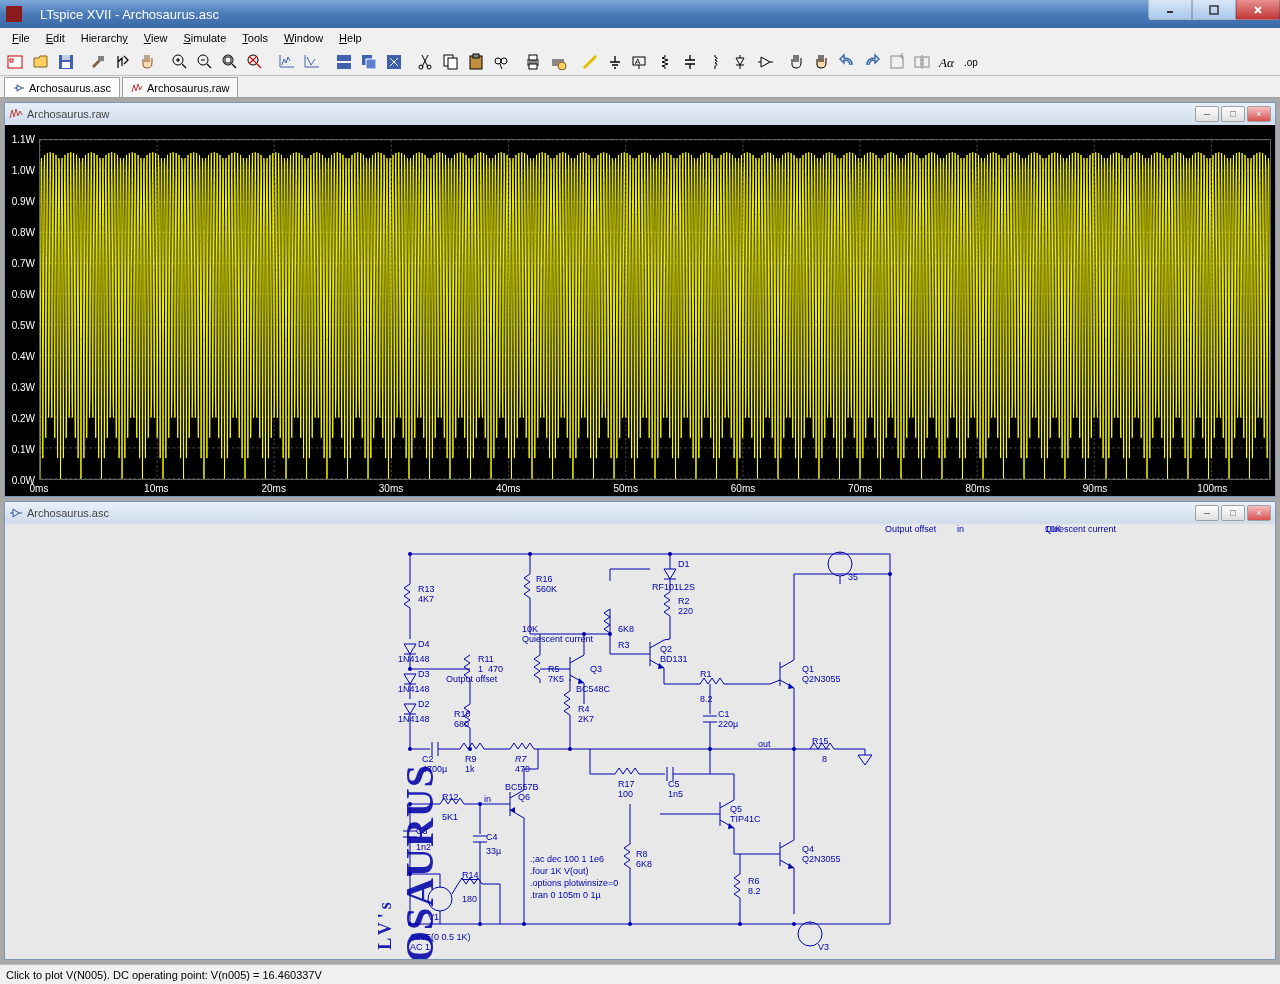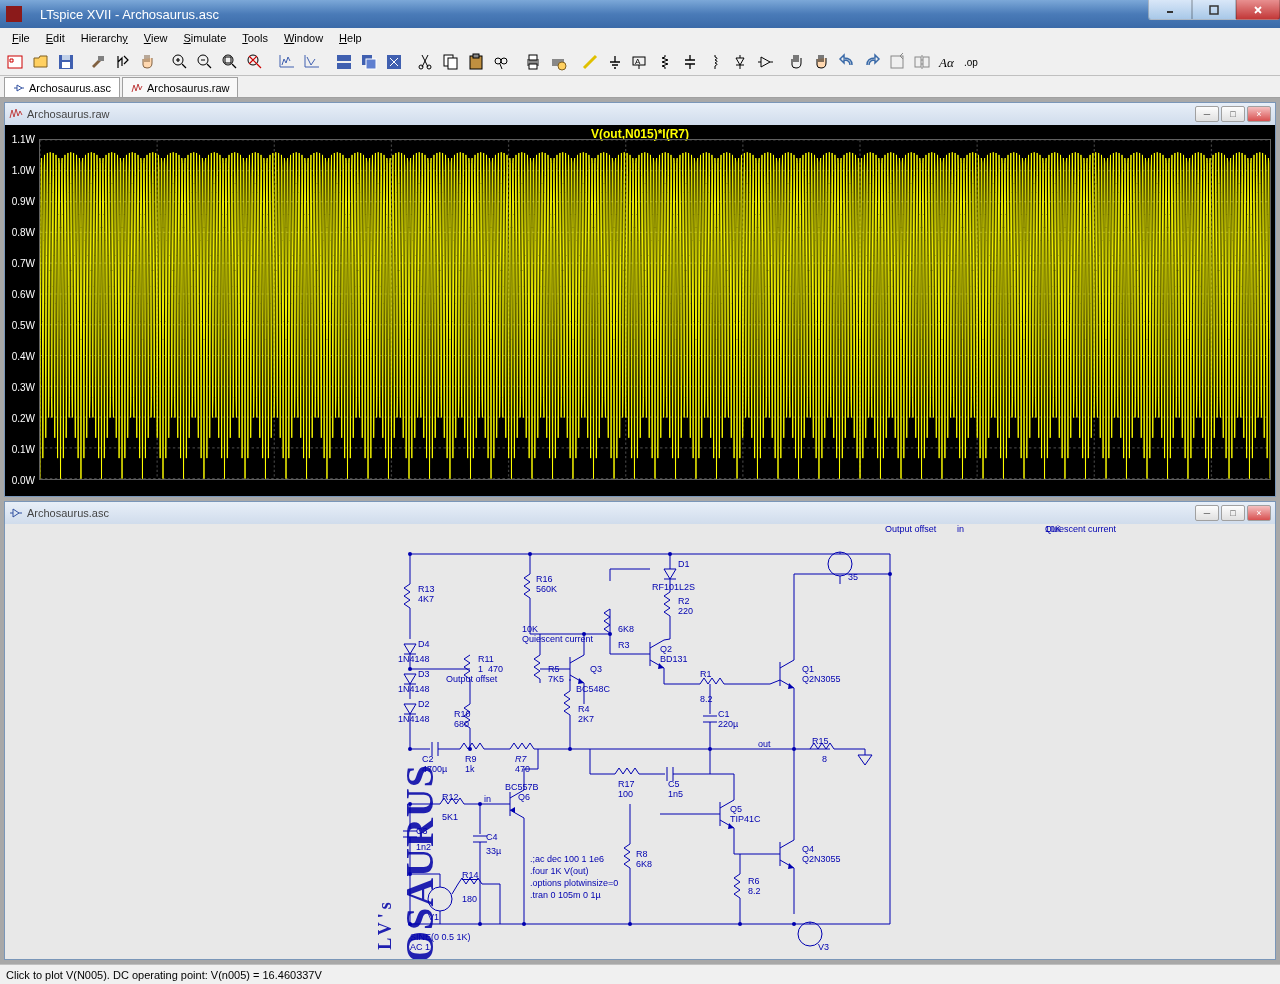--- a/index.html
+++ b/index.html
@@ -354,34 +354,46 @@
             </svg></span>
         <span>Archosaurus.raw</span>
       </div>
       <div class="childbtns">
         <div class="childbtn">─</div>
         <div class="childbtn">□</div>
         <div class="childbtn close">×</div>
       </div>
     </div>
     <div class="waveview">
-      <div class="plot-title">V(out,N015)*I(R7)</div>
       <div class="yaxis" id="yaxis">
           <div class="ylabel" style="top: 100%;">0.0W</div>
           <div class="ylabel" style="top: 90.9091%;">0.1W</div>
           <div class="ylabel" style="top: 81.8182%;">0.2W</div>
           <div class="ylabel" style="top: 72.7273%;">0.3W</div>
           <div class="ylabel" style="top: 63.6364%;">0.4W</div>
           <div class="ylabel" style="top: 54.5455%;">0.5W</div>
           <div class="ylabel" style="top: 45.4545%;">0.6W</div>
           <div class="ylabel" style="top: 36.3636%;">0.7W</div>
           <div class="ylabel" style="top: 27.2727%;">0.8W</div>
           <div class="ylabel" style="top: 18.1818%;">0.9W</div>
           <div class="ylabel" style="top: 9.09091%;">1.0W</div>
           <div class="ylabel" style="top: 0%;">1.1W</div>
+        </div>
+      <div class="xaxis" id="xaxis">
+          <div class="xlabel" style="left: 0%;">0ms</div>
+          <div class="xlabel" style="left: 9.52381%;">10ms</div>
+          <div class="xlabel" style="left: 19.0476%;">20ms</div>
+          <div class="xlabel" style="left: 28.5714%;">30ms</div>
+          <div class="xlabel" style="left: 38.0952%;">40ms</div>
+          <div class="xlabel" style="left: 47.619%;">50ms</div>
+          <div class="xlabel" style="left: 57.1429%;">60ms</div>
+          <div class="xlabel" style="left: 66.6667%;">70ms</div>
+          <div class="xlabel" style="left: 76.1905%;">80ms</div>
+          <div class="xlabel" style="left: 85.7143%;">90ms</div>
+          <div class="xlabel" style="left: 95.2381%;">100ms</div>
         </div>
       <div class="plotarea">
           <svg id="wavesvg" preserveAspectRatio="none" viewBox="0 0 1000 300">
             <line x1="0" x2="1000" y1="300" y2="300" stroke="#404040" stroke-dasharray="2 2"></line>
             <line x1="0" x2="1000" y1="272.72727272727275" y2="272.72727272727275" stroke="#404040" stroke-dasharray="2 2"></line>
             <line x1="0" x2="1000" y1="245.45454545454544" y2="245.45454545454544" stroke="#404040" stroke-dasharray="2 2"></line>
             <line x1="0" x2="1000" y1="218.1818181818182" y2="218.1818181818182" stroke="#404040" stroke-dasharray="2 2"></line>
             <line x1="0" x2="1000" y1="190.9090909090909" y2="190.9090909090909" stroke="#404040" stroke-dasharray="2 2"></line>
             <line x1="0" x2="1000" y1="163.63636363636365" y2="163.63636363636365" stroke="#404040" stroke-dasharray="2 2"></line>
             <line x1="0" x2="1000" y1="136.36363636363637" y2="136.36363636363637" stroke="#404040" stroke-dasharray="2 2"></line>

